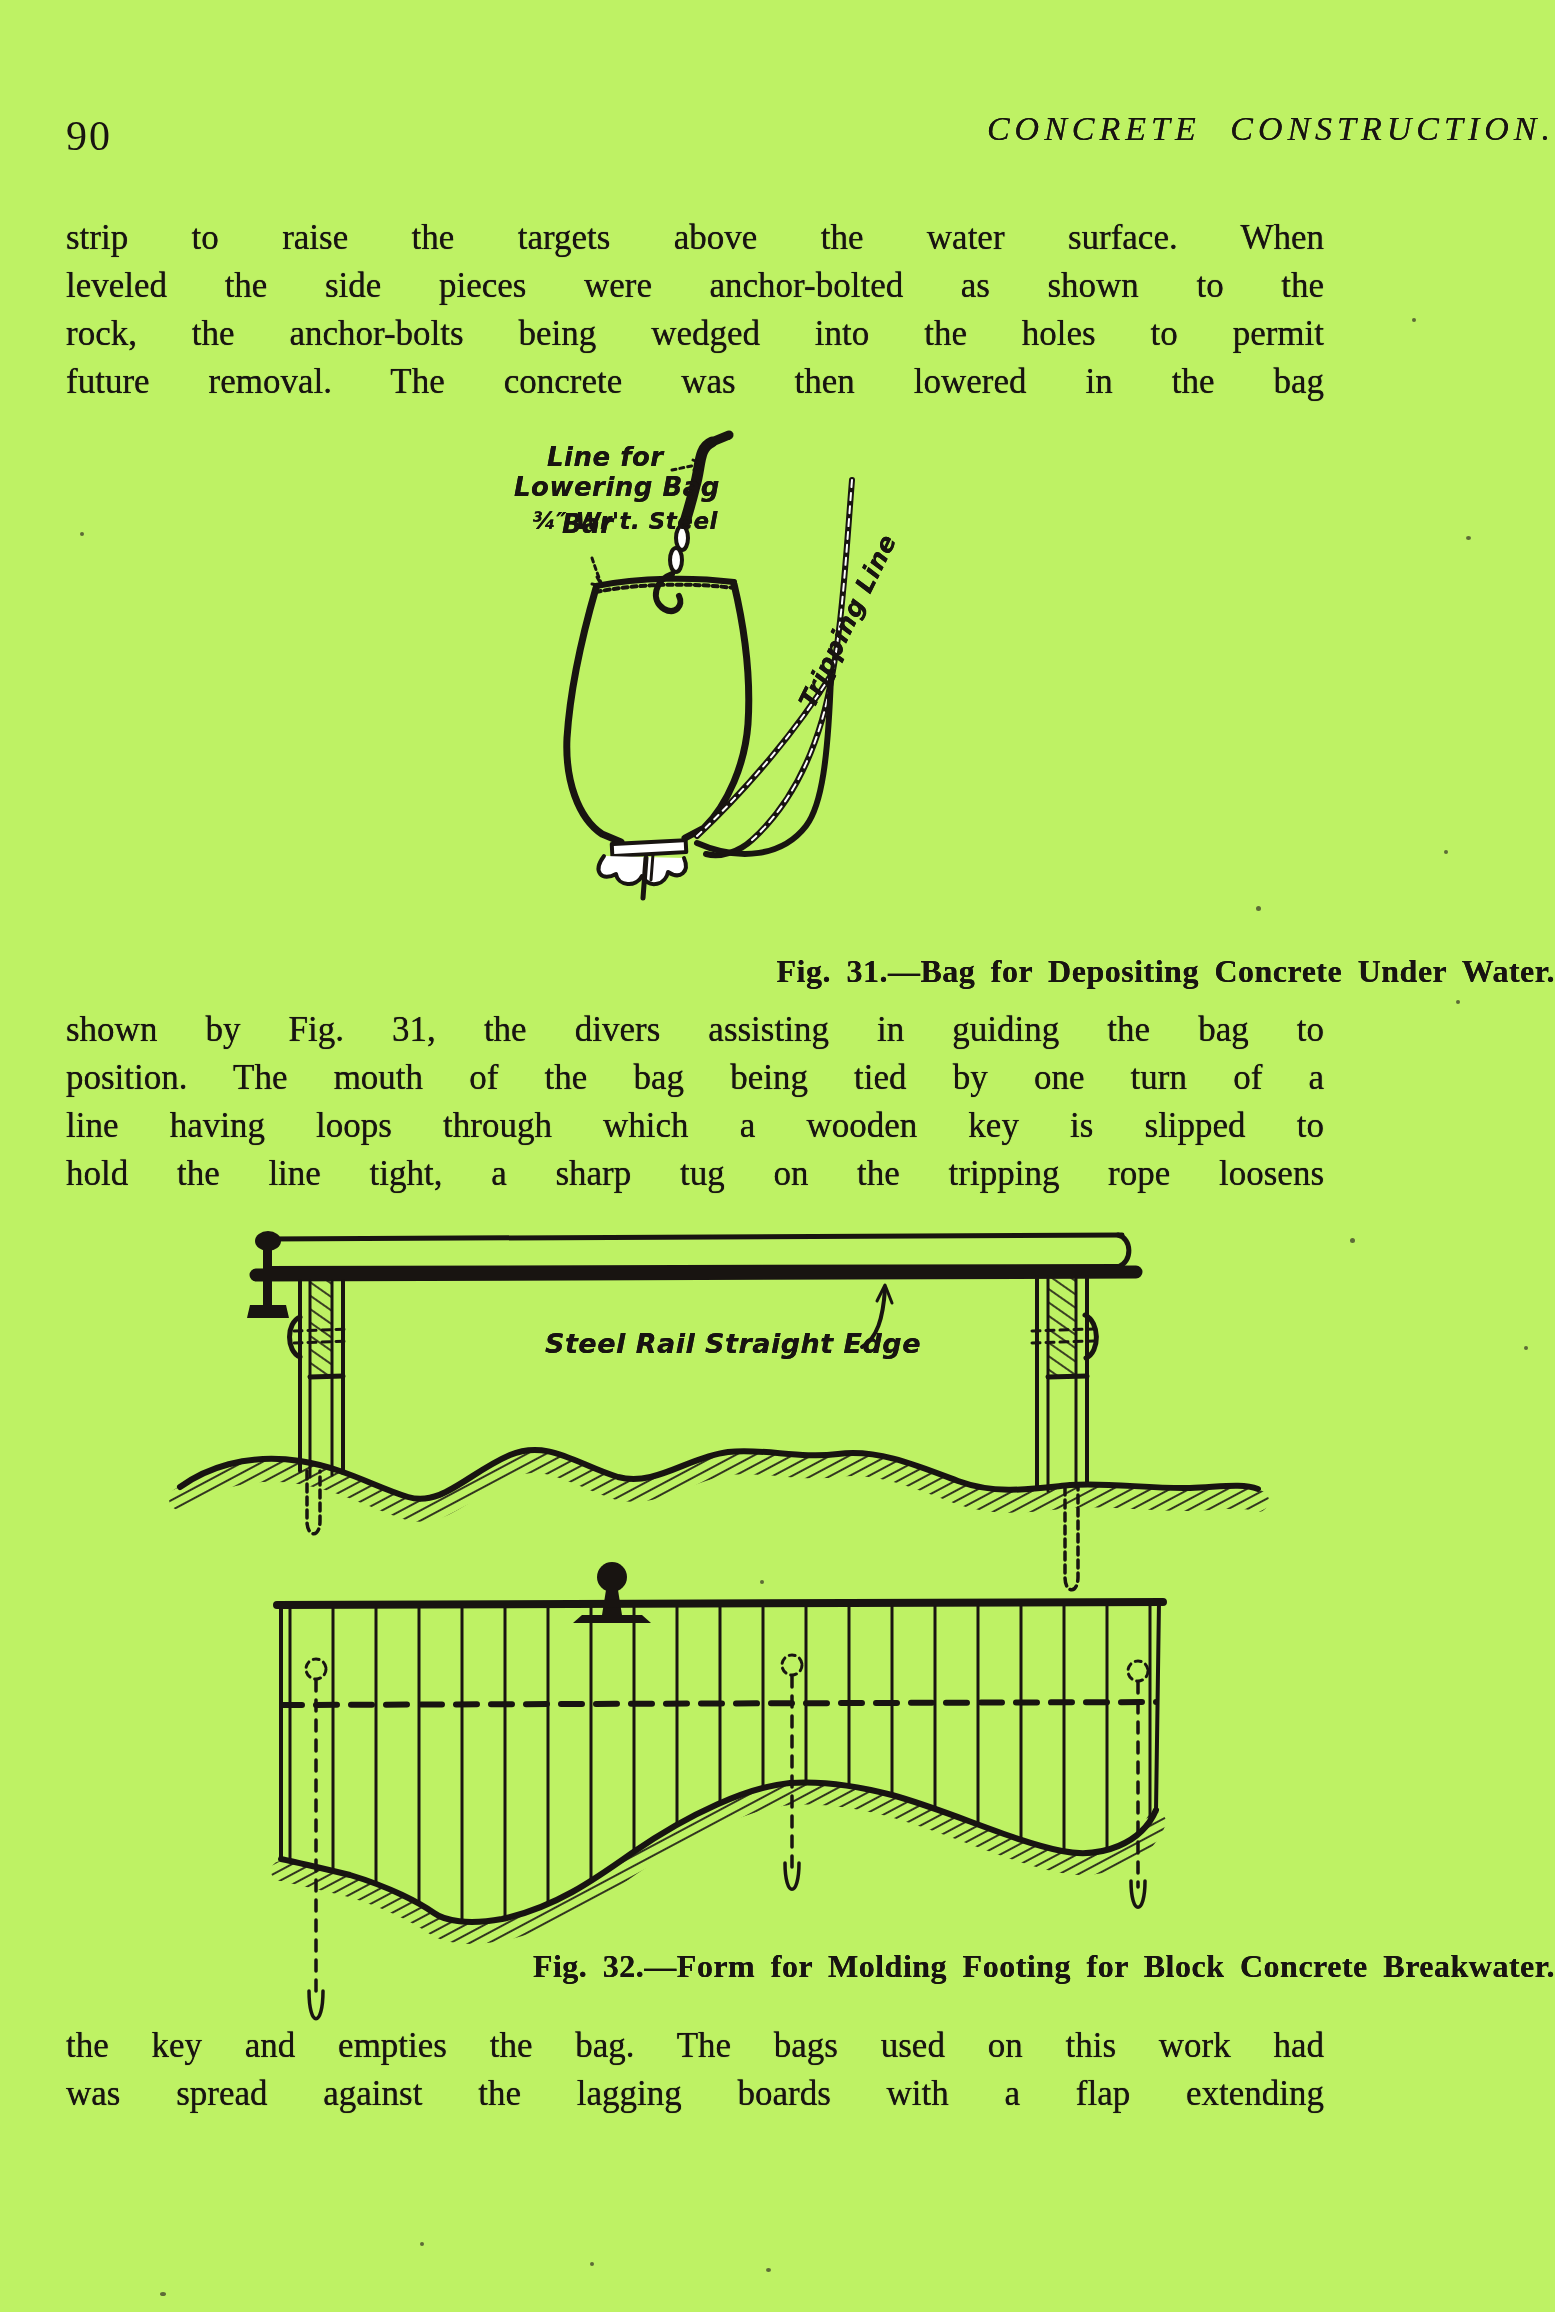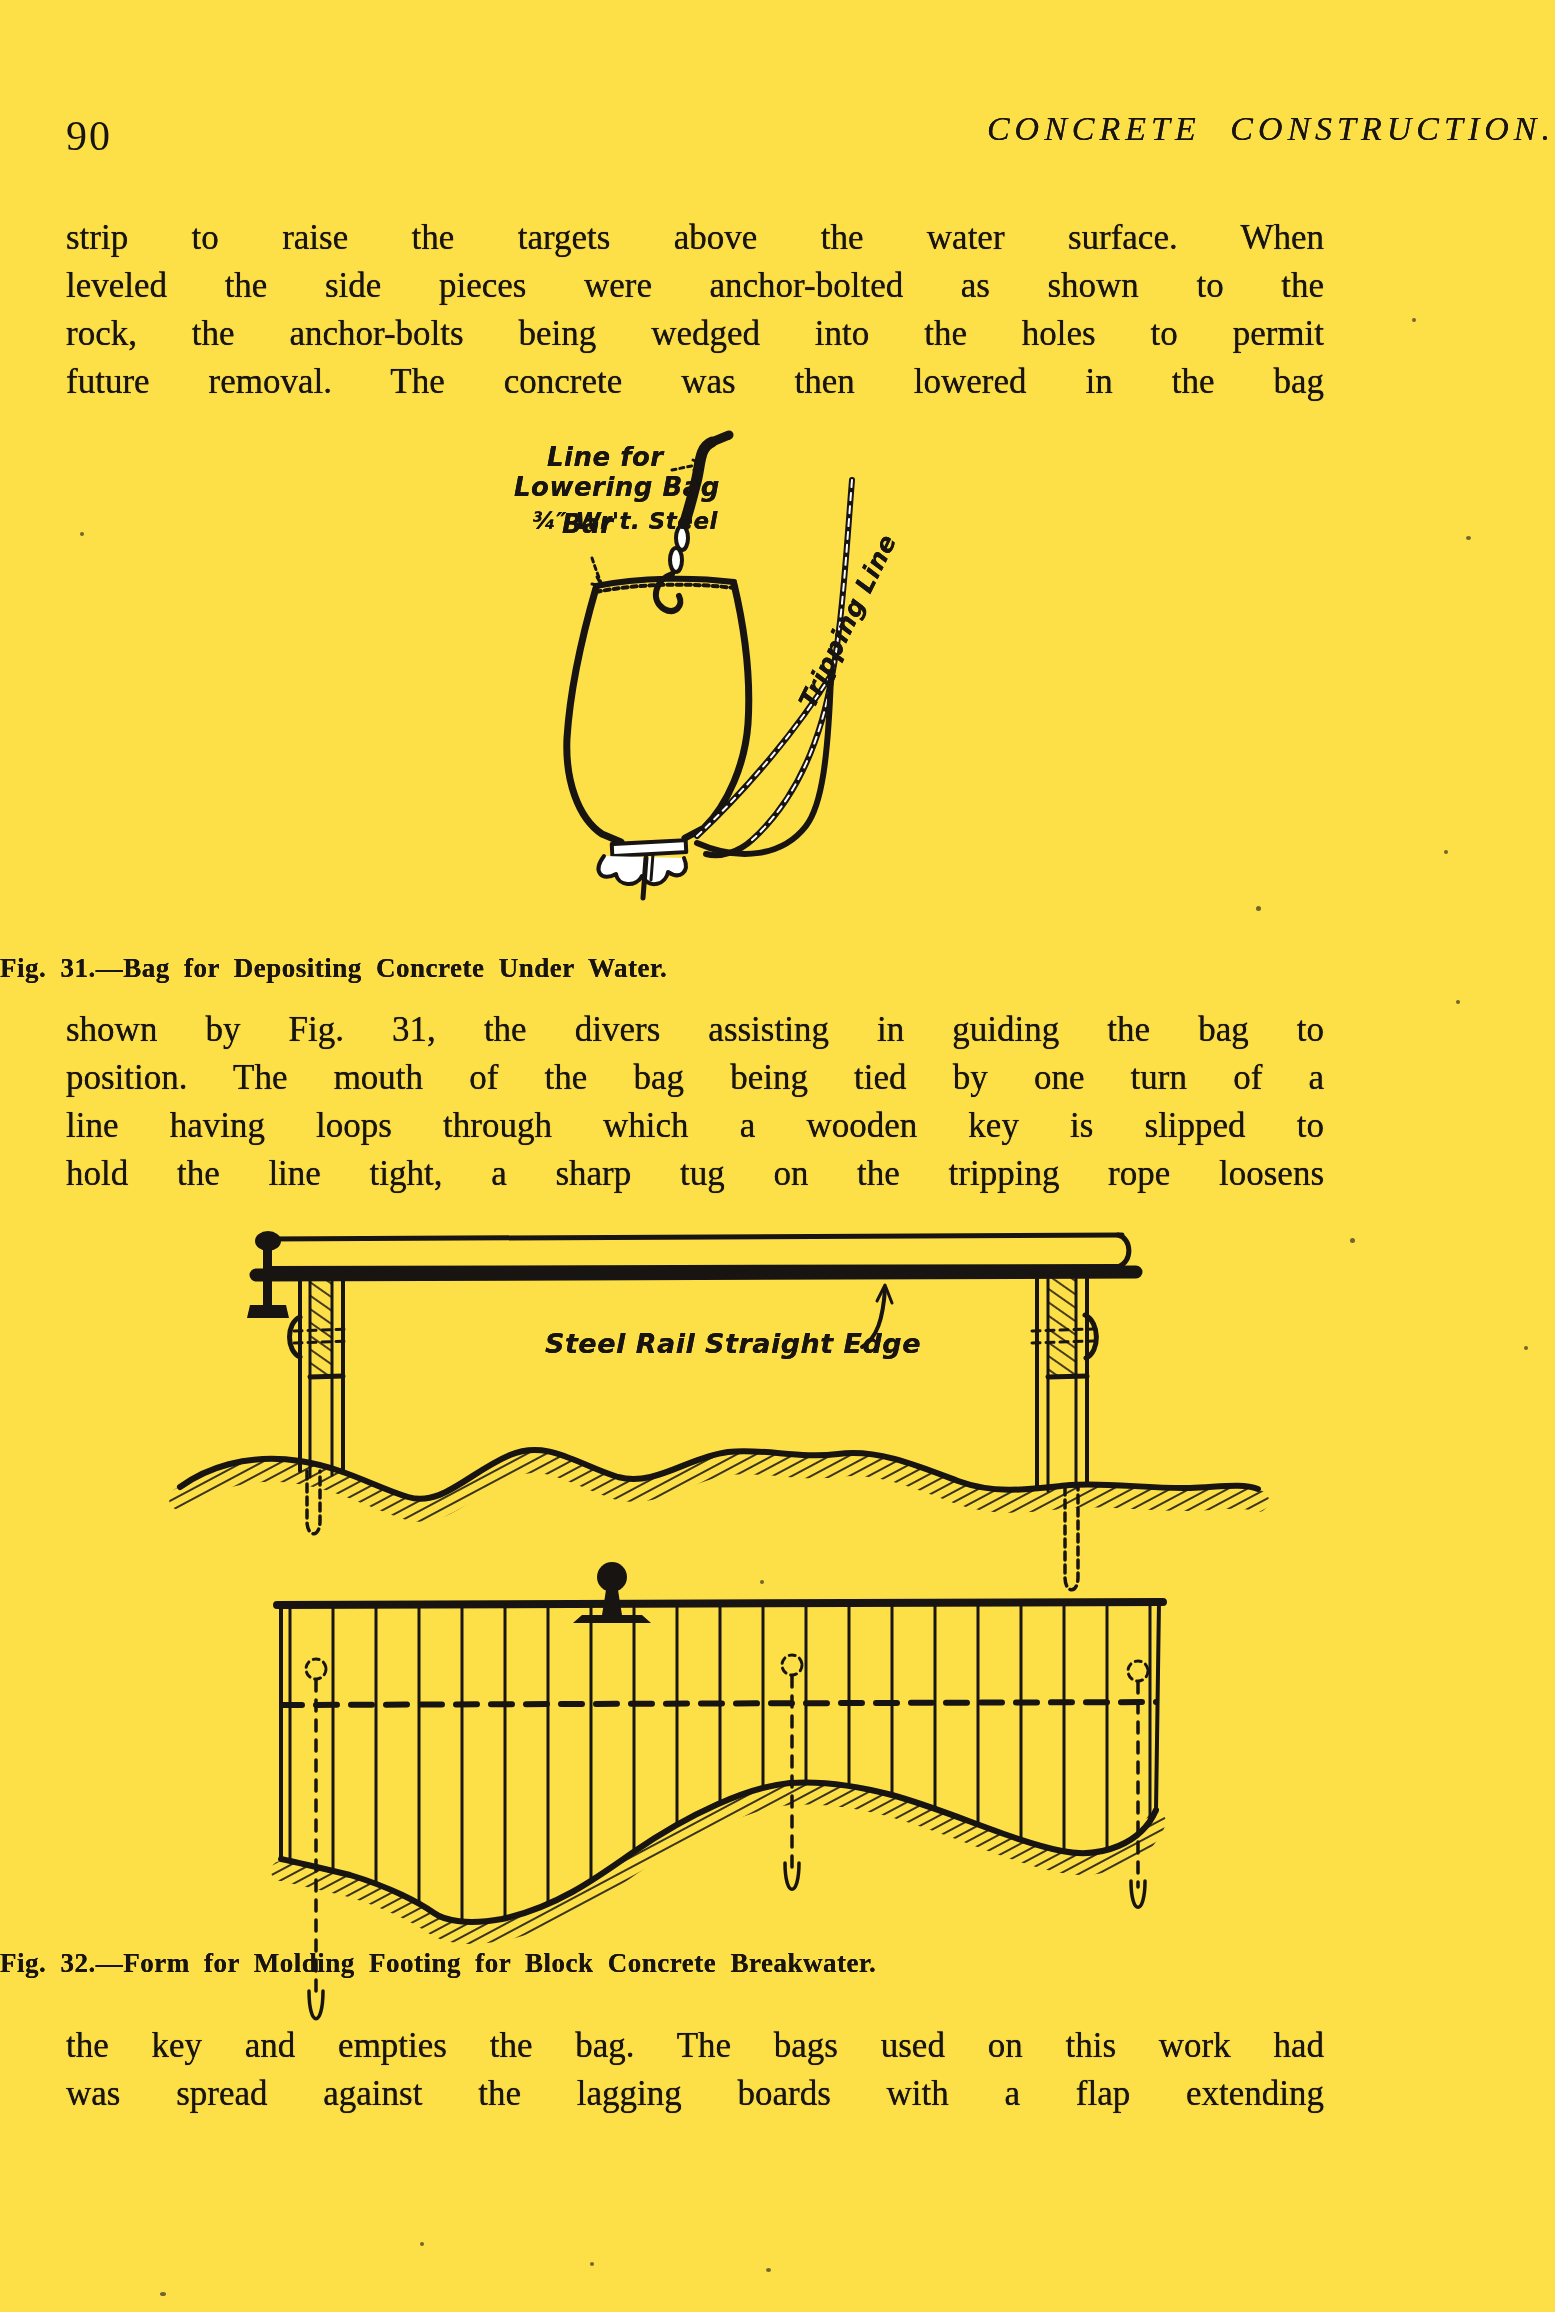--- a/index.html
+++ b/index.html
@@ -1,19 +1,19 @@
 <!DOCTYPE html>
 <html><head>
 <meta charset="utf-8">
 <style>
   html,body{margin:0;padding:0;background:#e8e8e8;}
   #scan-page{
     position:relative;
     width:1555px;height:2312px;
-    background:#fde047;
+    background:#bef264;
     font-family:"Liberation Serif", serif;
     color:#181411;
     overflow:hidden;
   }
   .pgnum{
     position:absolute;left:66px;top:112px;
     font-size:42px;letter-spacing:2px;
   }
   .running-title{
     position:absolute;left:0;top:110px;width:100%;
@@ -25,21 +25,21 @@
     position:absolute;left:66px;width:1258px;
     font-size:35px;line-height:48px;
     text-shadow:0 0 .7px currentColor;
   }
   .pline{
     text-align:justify;text-align-last:justify;
     white-space:normal;
   }
   .caption{
     position:absolute;left:0;width:100%;
-    text-align:left;font-weight:bold;font-size:27px;
+    text-align:right;font-weight:bold;font-size:32px;
     word-spacing:7px;letter-spacing:.5px;
     text-shadow:0 0 .5px currentColor;
   }
   .figlabel{
     position:absolute;
     font-family:"DejaVu Sans", sans-serif;
     font-style:italic;font-weight:bold;
     font-size:26px;letter-spacing:.5px;
     color:#181411;white-space:nowrap;
     text-shadow:0 0 .4px currentColor;

